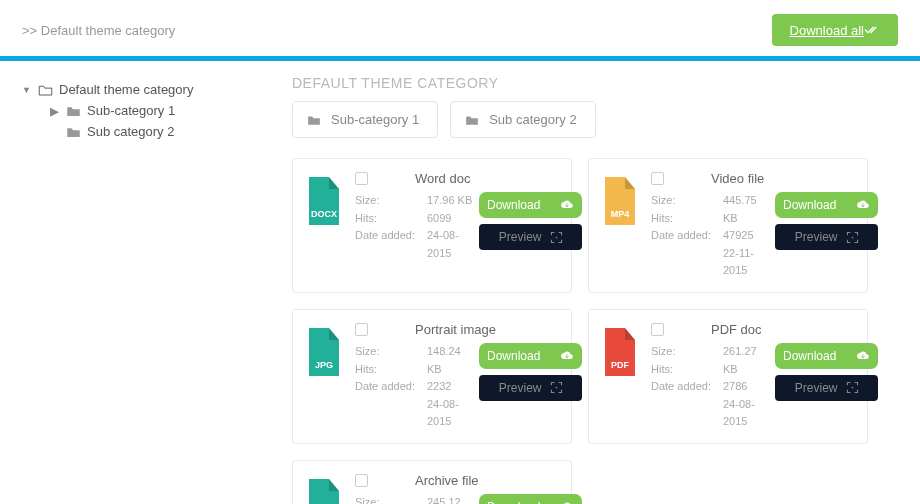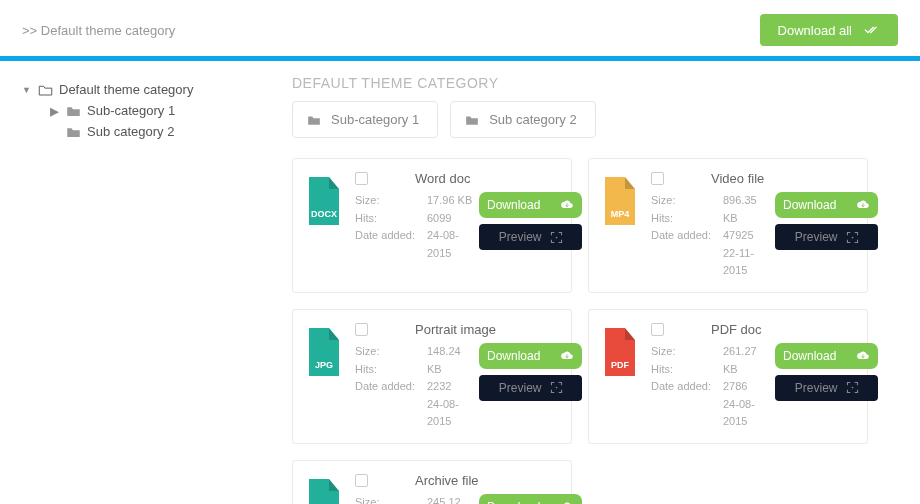--- a/index.html
+++ b/index.html
@@ -26,21 +26,22 @@
   .download-all {
     background: #7ec850;
     color: #fff;
     border: none;
     border-radius: 4px;
     padding: 8px 18px;
     font-size: 13px;
     cursor: pointer;
     display: inline-flex;
     align-items: center;
-    gap: 12px;
+    gap: 0;
+    text-decoration: underline;
   }
   .download-all svg { width: 16px; height: 16px; fill: #fff; }
   .main {
     display: flex;
     padding: 14px 22px;
   }
   .sidebar {
     width: 270px;
     flex: 0 0 270px;
     padding-top: 4px;
@@ -273,21 +274,21 @@
         <span class="file-checkbox"></span>
         <span class="file-title">Video file</span>
       </div>
       <div class="file-meta-row">
         <div class="file-meta-labels">
           <div>Size:</div>
                 <div>Hits:</div>
                 <div>Date added:</div>
         </div>
         <div class="file-meta-values">
-          <div>896.35 KB</div>
+          <div>445.75 KB</div>
                 <div>47925</div>
                 <div>22-11-2015</div>
         </div>
         <div class="file-actions">
           <button class="btn-download">
             <span>Download</span>
             <svg viewBox="0 0 24 18">
     <path d="M7 14 a5 5 0 0 1 0-10 a6 6 0 0 1 11 2 a4 4 0 0 1 0 8 z"></path>
     <path d="M12 7 v5 m-2 -2 l2 2 l2 -2" stroke="#7ec850" stroke-width="1.5" fill="none" stroke-linecap="round"></path>
   </svg>

